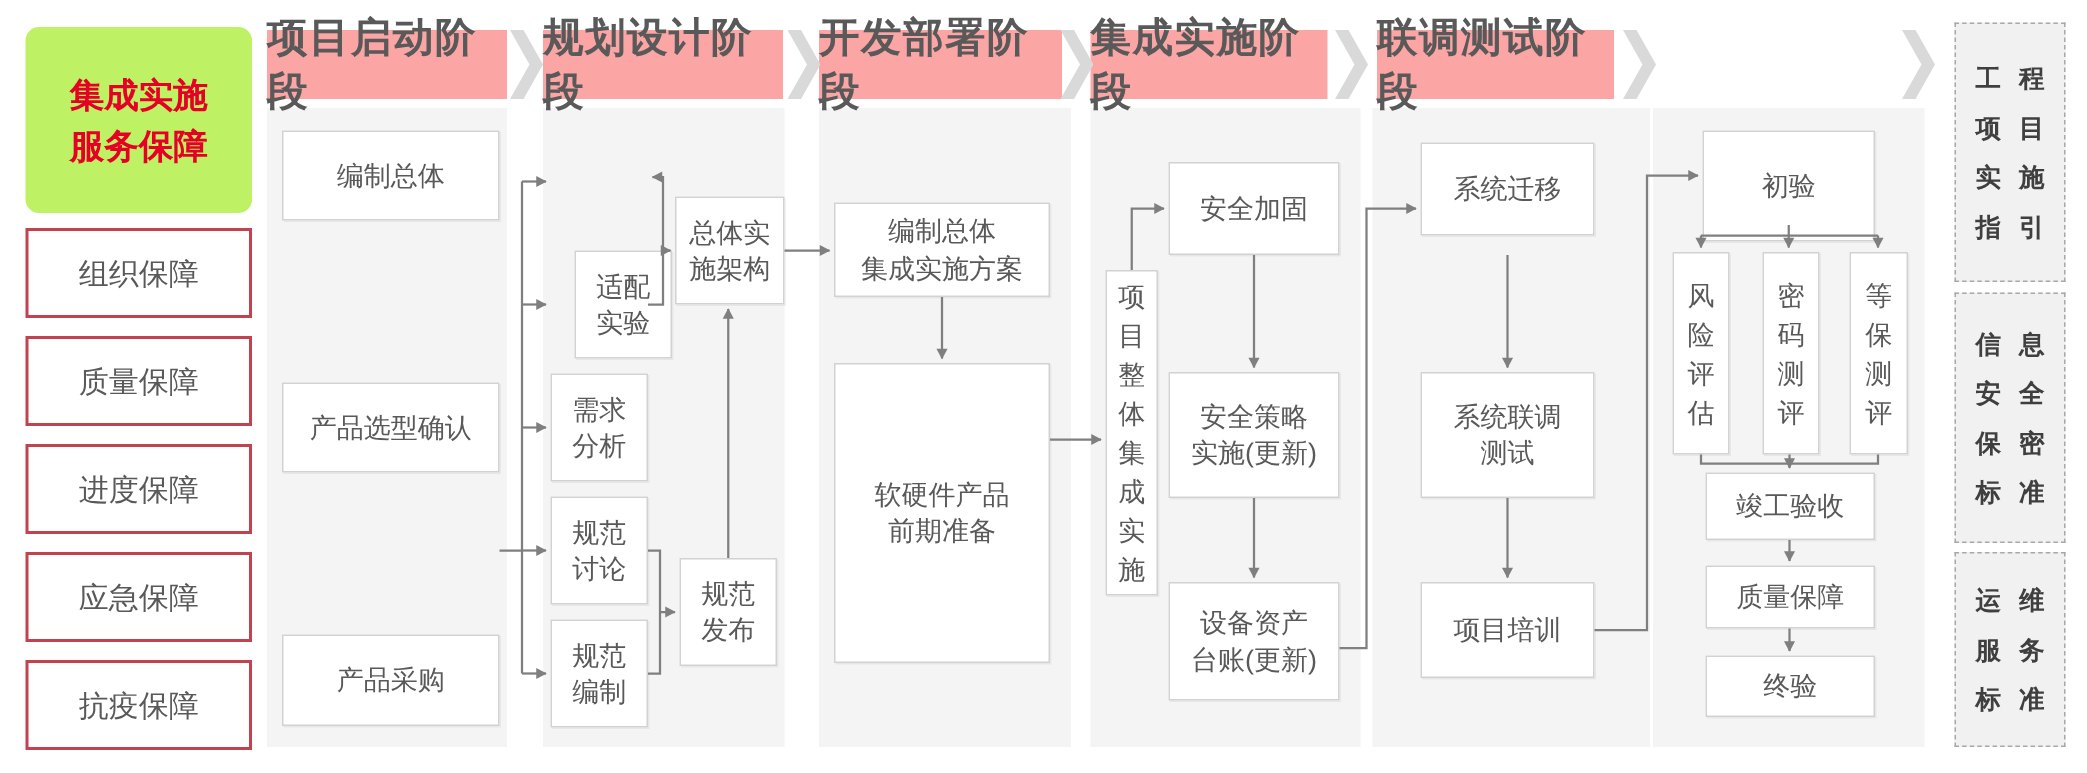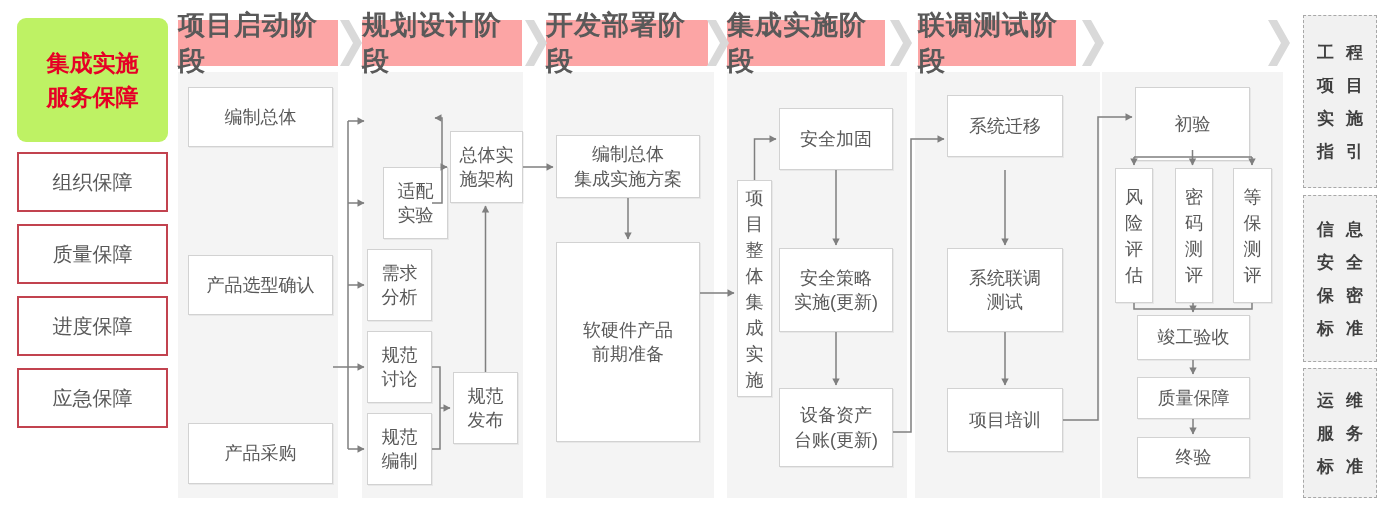--- a/index.html
+++ b/index.html
@@ -48,20 +48,21 @@
 <body>
 
 <div class="canvas">
 
   <div class="legend-title">集成实施
 服务保障</div>
   <div class="side-item" style="top:152px">组织保障</div>
   <div class="side-item" style="top:224px">质量保障</div>
   <div class="side-item" style="top:368px">应急保障</div>
   <div class="side-item" style="top:296px">进度保障</div>
+  <div class="side-item" style="top:440px">抗疫保障</div>
 
   <div class="col-bg" style="left:178px;width:160px"></div>
   <div class="col-bg" style="left:362px;width:161px"></div>
   <div class="col-bg" style="left:546px;width:168px"></div>
   <div class="col-bg" style="left:727px;width:180px"></div>
   <div class="col-bg" style="left:915px;width:185px"></div>
   <div class="col-bg" style="left:1102px;width:181px"></div>
 
   <div class="band" style="left:178px;width:160px">项目启动阶段</div>
   <div class="band" style="left:362px;width:160px">规划设计阶段</div>

